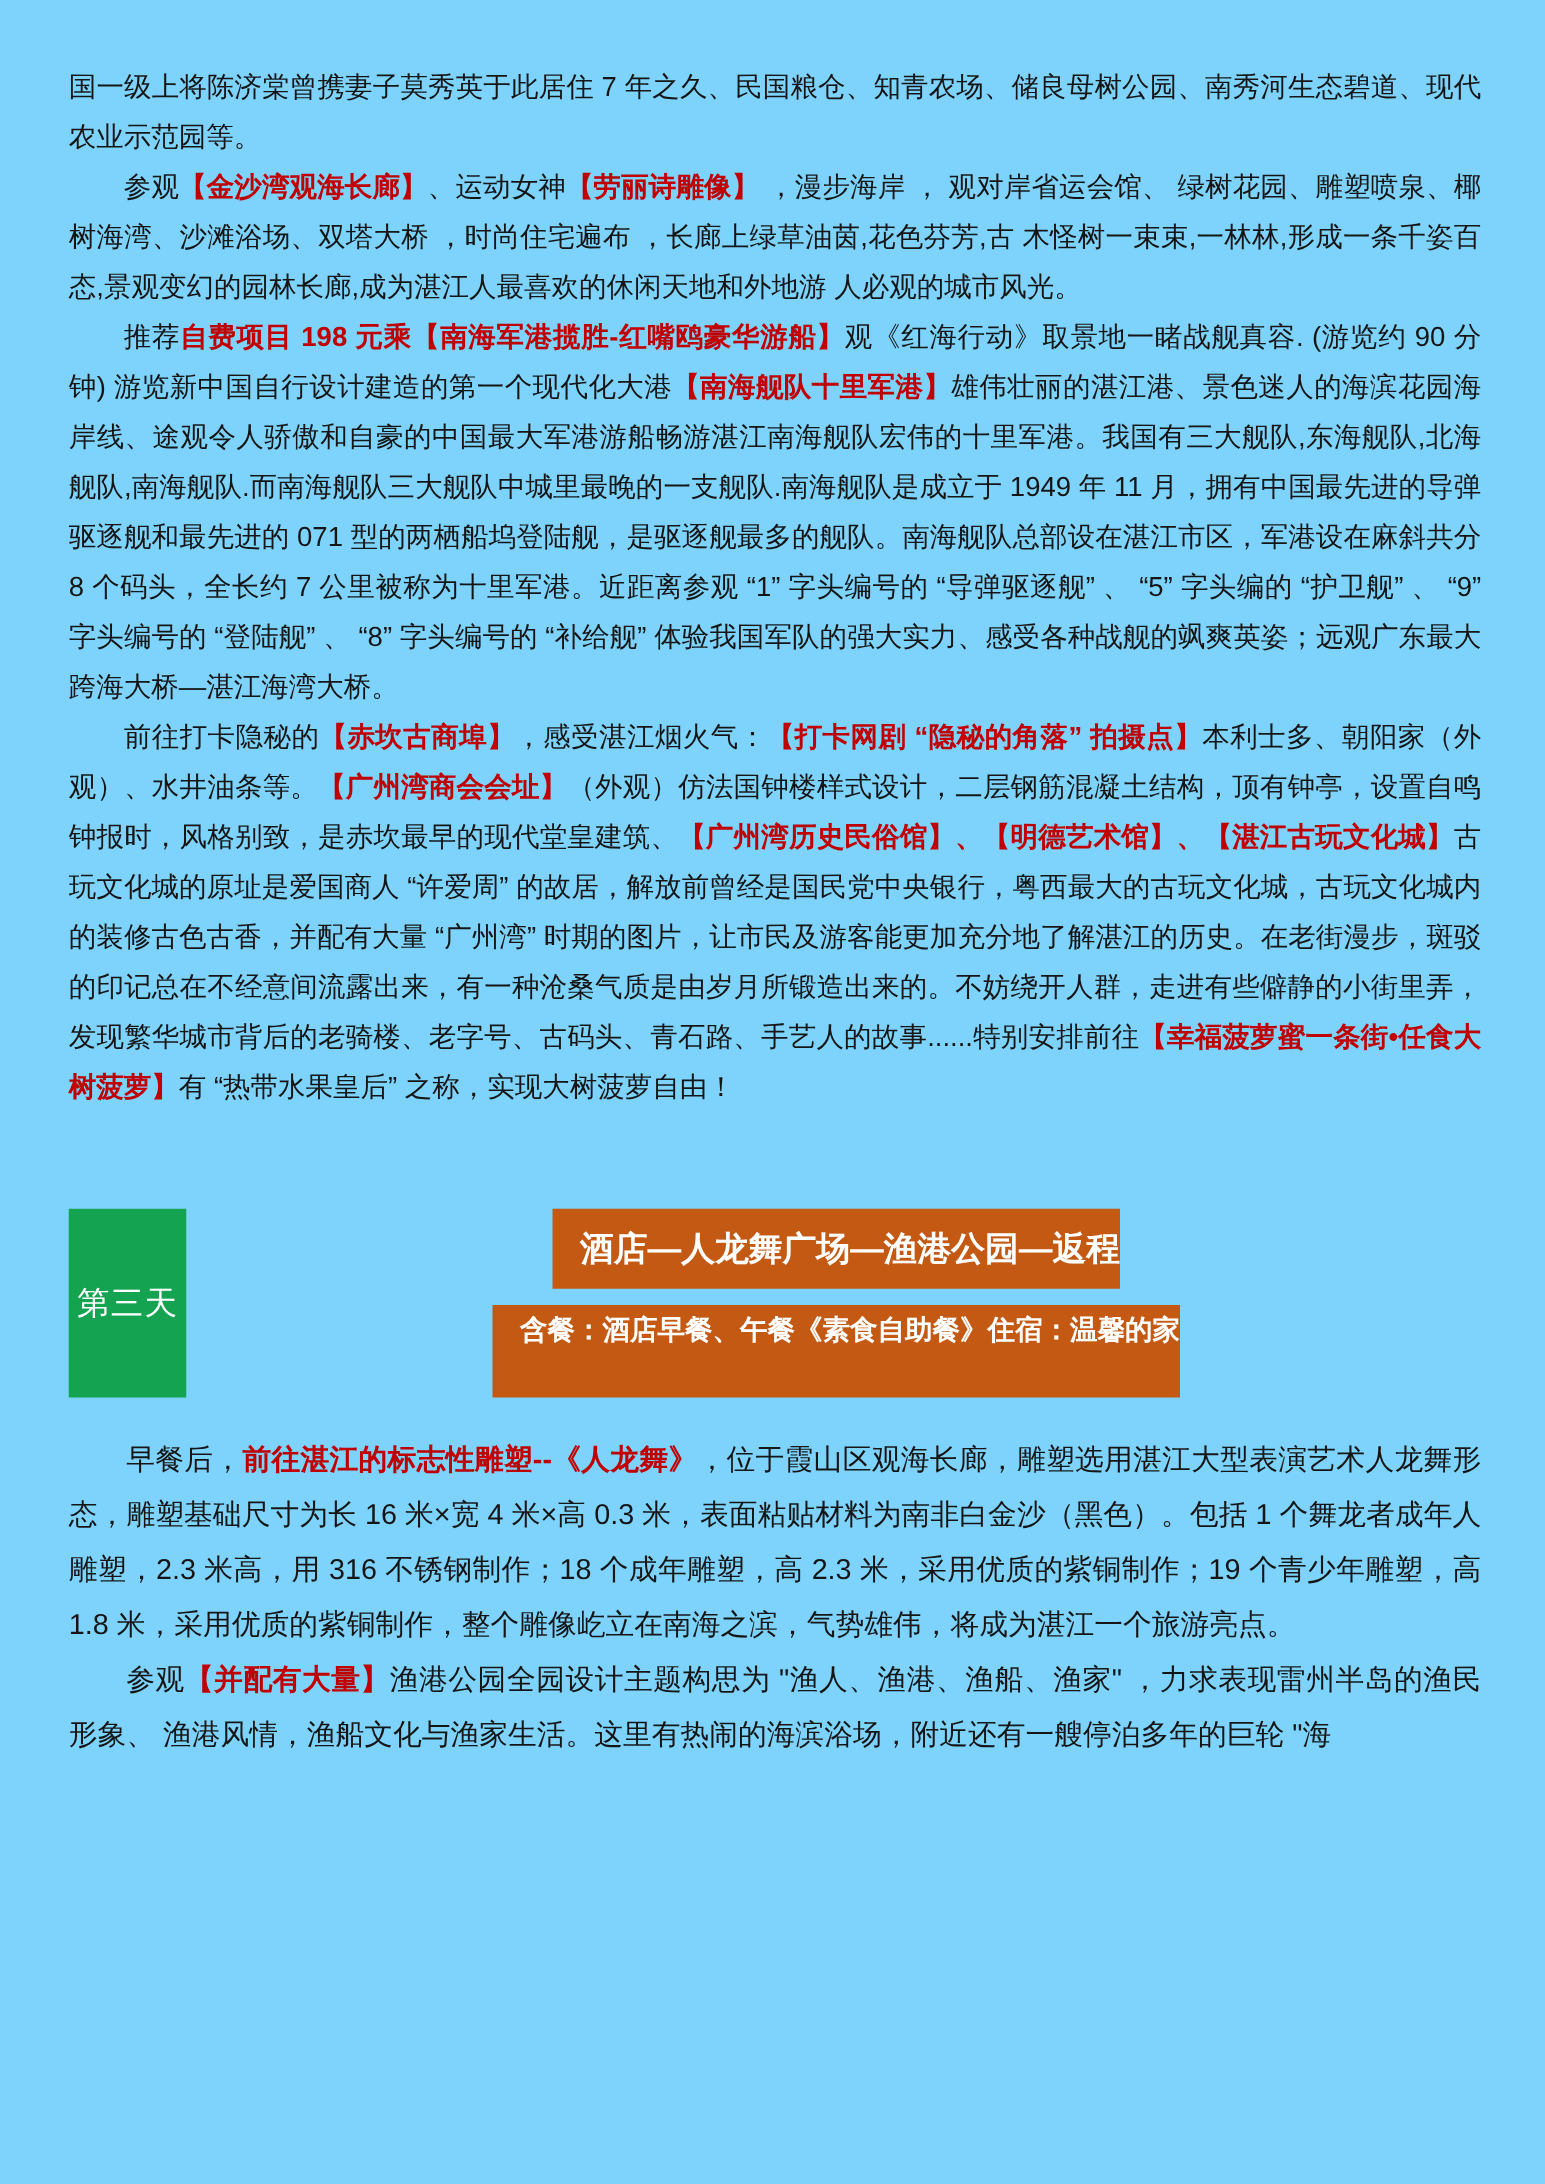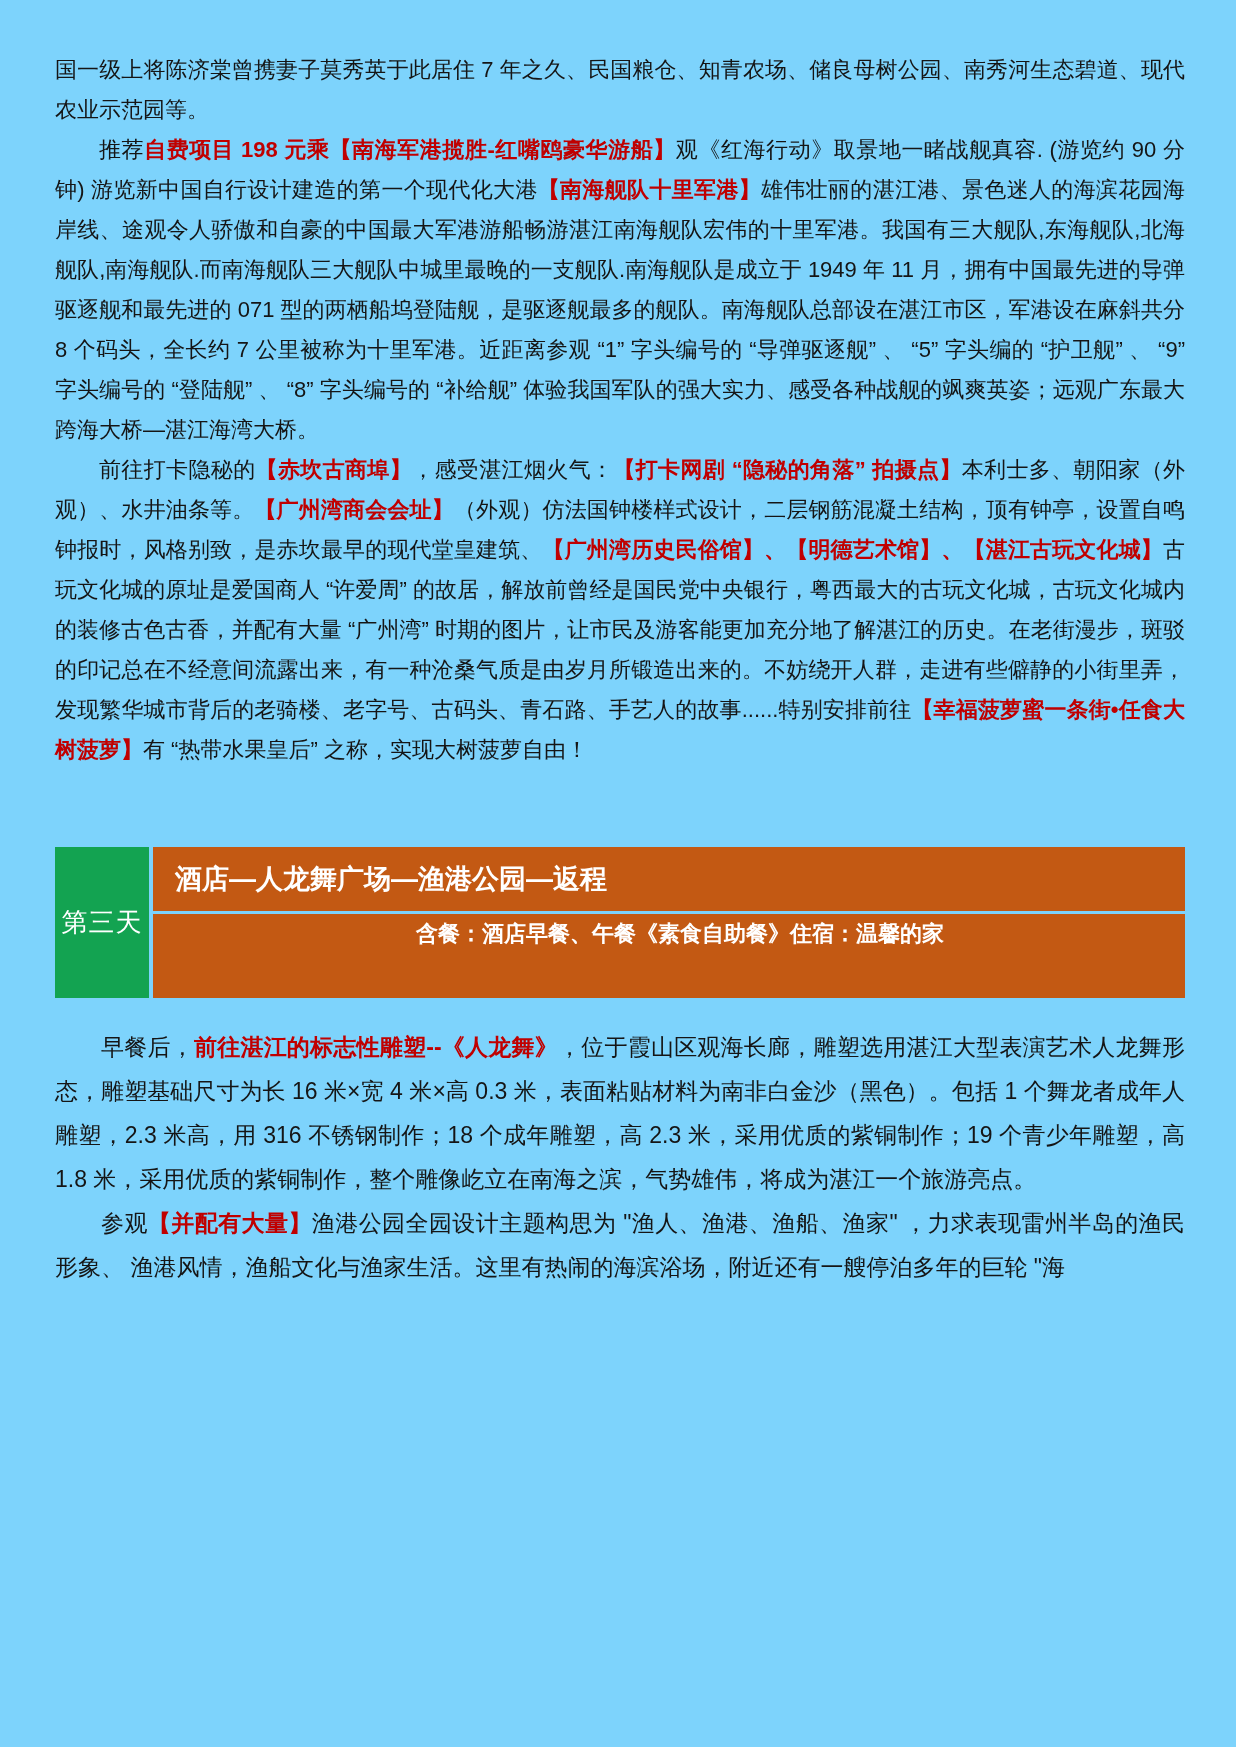--- a/index.html
+++ b/index.html
@@ -39,21 +39,22 @@
     font-weight: normal;
     display: flex;
     align-items: center;
     justify-content: center;
     letter-spacing: 1px;
   }
   .day-right {
     flex: 1;
     display: flex;
     flex-direction: column;
-    gap: 3px;
+    gap: 13px;
+    align-items: center;
   }
   .route-row {
     background: var(--table-orange, #C35913);
     color: #ffffff;
     font-weight: bold;
     font-size: 27px;
     height: 64px;
     display: flex;
     align-items: center;
     padding-left: 22px;
@@ -72,20 +73,21 @@
   .info-rows .info-line { line-height: 40px; }
 </style>
 </head>
 <body>
 
 <div class="page">
   <div class="content">
 
     <div class="text-block top-block">
         <p class="para"><span>国一级上将陈济棠曾携妻子莫秀英于此居住 7 年之久、民国粮仓、知青农场、储良母树公园、南秀河生态碧道、现代农业示范园等。</span></p>
+        <p class="para indent"><span>参观</span><span class="hl">【金沙湾观海长廊】</span><span>、运动女神</span><span class="hl">【劳丽诗雕像】</span><span> ，漫步海岸 ， 观对岸省运会馆、 绿树花园、雕塑喷泉、椰树海湾、沙滩浴场、双塔大桥 ，时尚住宅遍布 ，长廊上绿草油茵,花色芬芳,古 木怪树一束束,一林林,形成一条千姿百态,景观变幻的园林长廊,成为湛江人最喜欢的休闲天地和外地游 人必观的城市风光。</span></p>
         <p class="para indent"><span>推荐</span><span class="hl">自费项目 198 元乘【南海军港揽胜-红嘴鸥豪华游船】</span><span>观《红海行动》取景地一睹战舰真容. (游览约 90 分钟) 游览新中国自行设计建造的第一个现代化大港</span><span class="hl">【南海舰队十里军港】</span><span>雄伟壮丽的湛江港、景色迷人的海滨花园海岸线、途观令人骄傲和自豪的中国最大军港游船畅游湛江南海舰队宏伟的十里军港。我国有三大舰队,东海舰队,北海舰队,南海舰队.而南海舰队三大舰队中城里最晚的一支舰队.南海舰队是成立于 1949 年 11 月，拥有中国最先进的导弹驱逐舰和最先进的 071 型的两栖船坞登陆舰，是驱逐舰最多的舰队。南海舰队总部设在湛江市区，军港设在麻斜共分 8 个码头，全长约 7 公里被称为十里军港。近距离参观 “1” 字头编号的 “导弹驱逐舰” 、 “5” 字头编的 “护卫舰” 、 “9” 字头编号的 “登陆舰” 、 “8” 字头编号的 “补给舰” 体验我国军队的强大实力、感受各种战舰的飒爽英姿；远观广东最大跨海大桥—湛江海湾大桥。</span></p>
         <p class="para indent"><span>前往打卡隐秘的</span><span class="hl">【赤坎古商埠】</span><span>，感受湛江烟火气：</span><span class="hl">【打卡网剧 “隐秘的角落” 拍摄点】</span><span>本利士多、朝阳家（外观）、水井油条等。</span><span class="hl">【广州湾商会会址】</span><span>（外观）仿法国钟楼样式设计，二层钢筋混凝土结构，顶有钟亭，设置自鸣钟报时，风格别致，是赤坎最早的现代堂皇建筑、</span><span class="hl">【广州湾历史民俗馆】、【明德艺术馆】、【湛江古玩文化城】</span><span>古玩文化城的原址是爱国商人 “许爱周” 的故居，解放前曾经是国民党中央银行，粤西最大的古玩文化城，古玩文化城内的装修古色古香，并配有大量 “广州湾” 时期的图片，让市民及游客能更加充分地了解湛江的历史。在老街漫步，斑驳的印记总在不经意间流露出来，有一种沧桑气质是由岁月所锻造出来的。不妨绕开人群，走进有些僻静的小街里弄，发现繁华城市背后的老骑楼、老字号、古码头、青石路、手艺人的故事......特别安排前往</span><span class="hl">【幸福菠萝蜜一条街•任食大树菠萝】</span><span>有 “热带水果皇后” 之称，实现大树菠萝自由！</span></p>
       </div>
 
     <div class="day-table">
       <div class="day-cell">第三天</div>
       <div class="day-right">
         <div class="route-row">酒店—人龙舞广场—渔港公园—返程</div>
         <div class="info-rows">
           <div class="info-line">含餐：酒店早餐、午餐《素食自助餐》</div>

